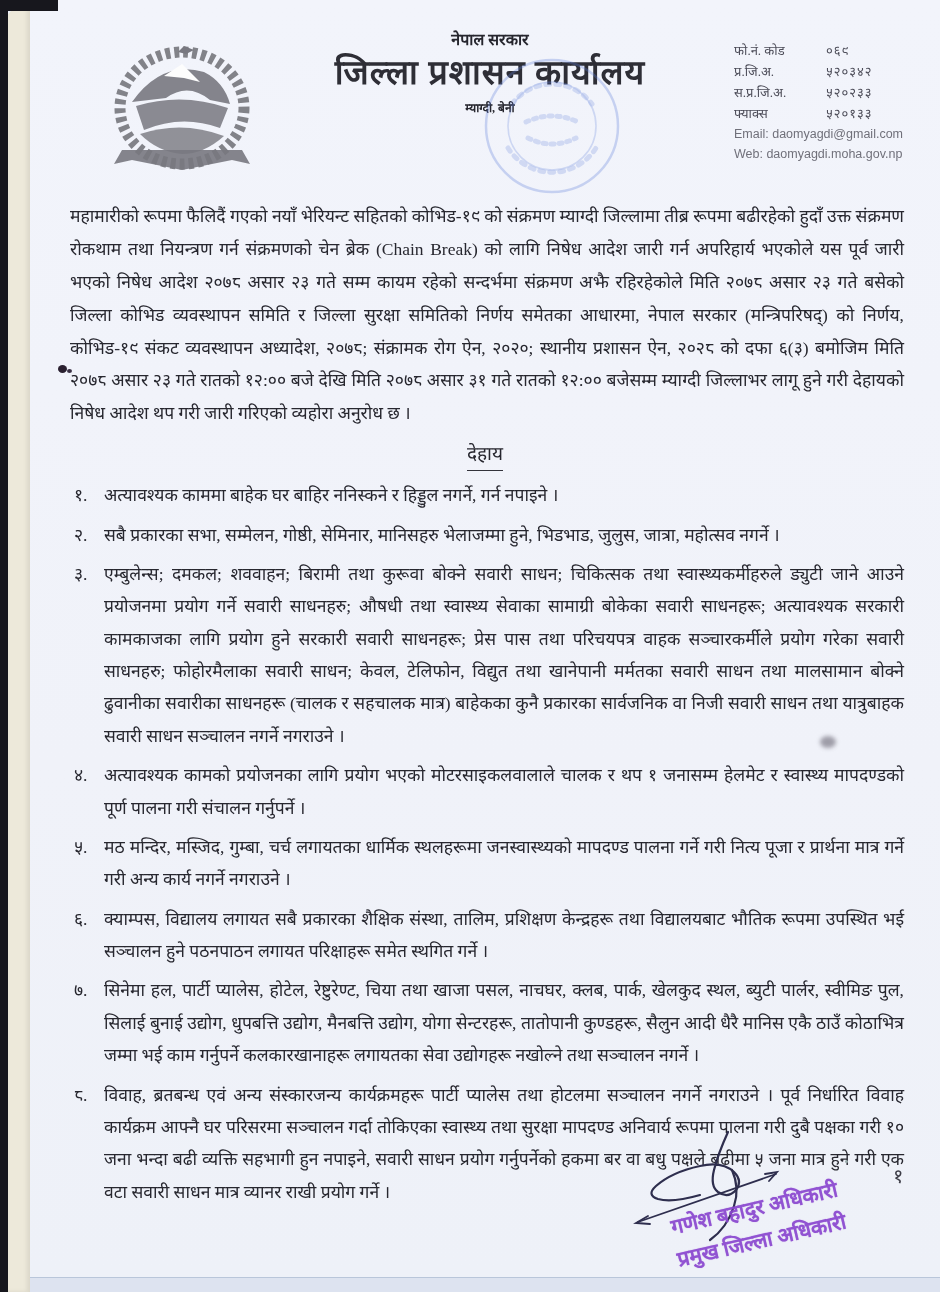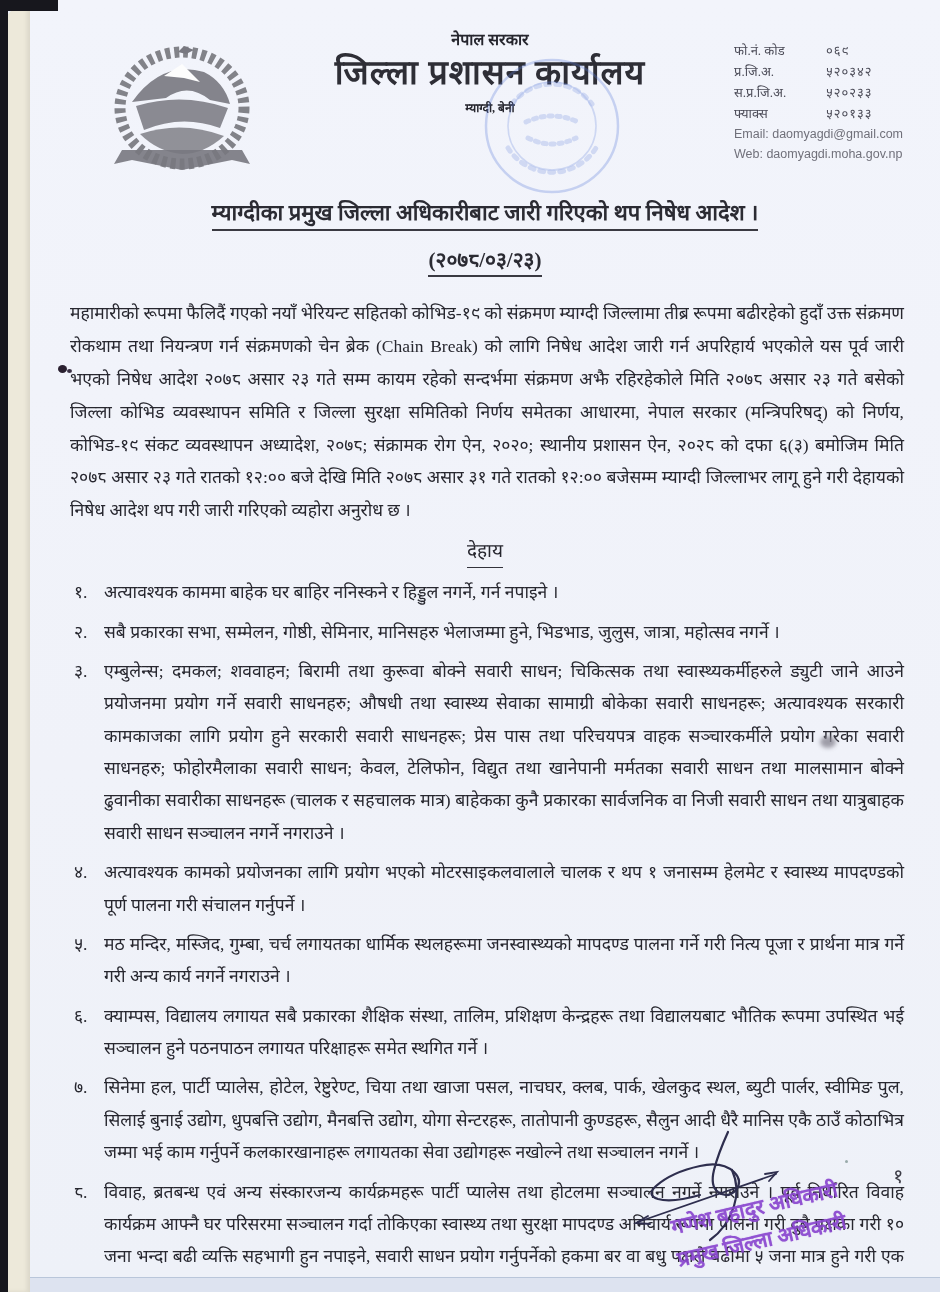--- a/index.html
+++ b/index.html
@@ -121,24 +121,20 @@
       </div>
       <div class="contact-row">
         <span class="contact-label">फ्याक्स</span>
         <span class="contact-value">५२०१३३</span>
       </div>
       <div class="contact-net">Email: daomyagdi@gmail.com</div>
       <div class="contact-net">Web: daomyagdi.moha.gov.np</div>
     </div>
   </div>
 
-  <div class="title-block">
-    <div><span class="title-line">म्याग्दीका प्रमुख जिल्ला अधिकारीबाट जारी गरिएको थप निषेध आदेश ।</span></div>
-    <div><span class="title-date">(२०७८/०३/२३)</span></div>
-  </div>
 
   <div class="intro">महामारीको रूपमा फैलिदैं गएको नयाँ भेरियन्ट सहितको कोभिड-१९ को संक्रमण म्याग्दी जिल्लामा तीब्र रूपमा बढीरहेको हुदाँ उक्त संक्रमण रोकथाम तथा नियन्त्रण गर्न संक्रमणको चेन ब्रेक (Chain Break) को लागि निषेध आदेश जारी गर्न अपरिहार्य भएकोले यस पूर्व जारी भएको निषेध आदेश २०७८ असार २३ गते सम्म कायम रहेको सन्दर्भमा संक्रमण अझै रहिरहेकोले मिति २०७८ असार २३ गते बसेको जिल्ला कोभिड व्यवस्थापन समिति र जिल्ला सुरक्षा समितिको निर्णय समेतका आधारमा, नेपाल सरकार (मन्त्रिपरिषद्) को निर्णय, कोभिड-१९ संकट व्यवस्थापन अध्यादेश, २०७८; संक्रामक रोग ऐन, २०२०; स्थानीय प्रशासन ऐन, २०२८ को दफा ६(३) बमोजिम मिति २०७८ असार २३ गते रातको १२:०० बजे देखि मिति २०७८ असार ३१ गते रातको १२:०० बजेसम्म म्याग्दी जिल्लाभर लागू हुने गरी देहायको निषेध आदेश थप गरी जारी गरिएको व्यहोरा अनुरोध छ ।</div>
 
   <div class="dehaya">
     <span>देहाय</span>
   </div>
 
   <div class="items">
     <div class="item">
       <span class="item-num">१.</span>

